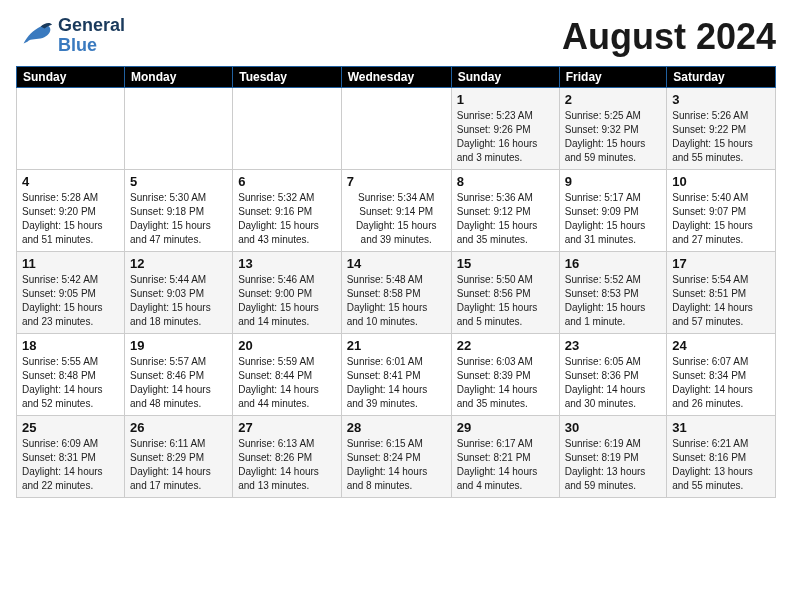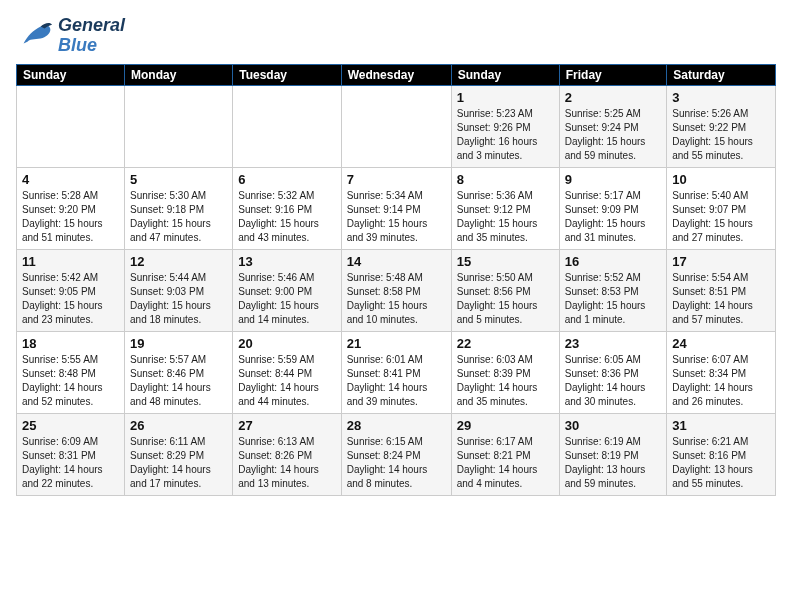--- a/index.html
+++ b/index.html
@@ -68,21 +68,20 @@
       line-height: 1.4;
     }
     .empty {
       background: #fff !important;
     }
     
     .logo-container {
       display: flex;
       align-items: center;
       gap: 4px;
-      font-style: italic;
     }
     .logo-icon {
       width: 38px;
       height: 38px;
     }
     .logo-words {
       display: flex;
       flex-direction: column;
       line-height: 1.1;
     }
@@ -105,20 +104,21 @@
     <svg class="logo-icon" viewBox="0 0 40 40" xmlns="http://www.w3.org/2000/svg">
       <path d="M8 28 C12 20, 18 14, 26 10 C30 8, 35 8, 36 12 C37 16, 33 20, 28 22 C22 24, 16 22, 12 26 Z" fill="#3a7abf"></path>
       <path d="M26 10 C30 6, 36 5, 38 8 C36 9, 33 10, 30 12 Z" fill="#1a3a5c"></path>
     </svg>
     <div class="logo-words">
       <span class="logo-general">General</span>
       <span class="logo-blue">Blue</span>
     </div>
   </div>
   <div class="title-block">
+    <div class="month-title">August 2024</div>
   </div>
 </div>
 
 <table>
   <thead>
     <tr>
     <th>Sunday</th>
         <th>Monday</th>
         <th>Tuesday</th>
         <th>Wednesday</th>
@@ -136,21 +136,21 @@
         <td>
           <div class="day-number">1</div>
           <div class="day-info" style="white-space: pre-line;">Sunrise: 5:23 AM
 Sunset: 9:26 PM
 Daylight: 16 hours
 and 3 minutes.</div>
         </td>
         <td>
           <div class="day-number">2</div>
           <div class="day-info" style="white-space: pre-line;">Sunrise: 5:25 AM
-Sunset: 9:24 PM
+Sunset: 9:32 PM
 Daylight: 15 hours
 and 59 minutes.</div>
         </td>
         <td>
           <div class="day-number">3</div>
           <div class="day-info" style="white-space: pre-line;">Sunrise: 5:26 AM
 Sunset: 9:22 PM
 Daylight: 15 hours
 and 55 minutes.</div>
         </td>
@@ -172,21 +172,21 @@
         </td>
         <td>
           <div class="day-number">6</div>
           <div class="day-info" style="white-space: pre-line;">Sunrise: 5:32 AM
 Sunset: 9:16 PM
 Daylight: 15 hours
 and 43 minutes.</div>
         </td>
         <td>
           <div class="day-number">7</div>
-          <div class="day-info" style="white-space: pre-line;">Sunrise: 5:34 AM
+          <div class="day-info" style="white-space: pre-line; text-align: center;">Sunrise: 5:34 AM
 Sunset: 9:14 PM
 Daylight: 15 hours
 and 39 minutes.</div>
         </td>
         <td>
           <div class="day-number">8</div>
           <div class="day-info" style="white-space: pre-line;">Sunrise: 5:36 AM
 Sunset: 9:12 PM
 Daylight: 15 hours
 and 35 minutes.</div>

